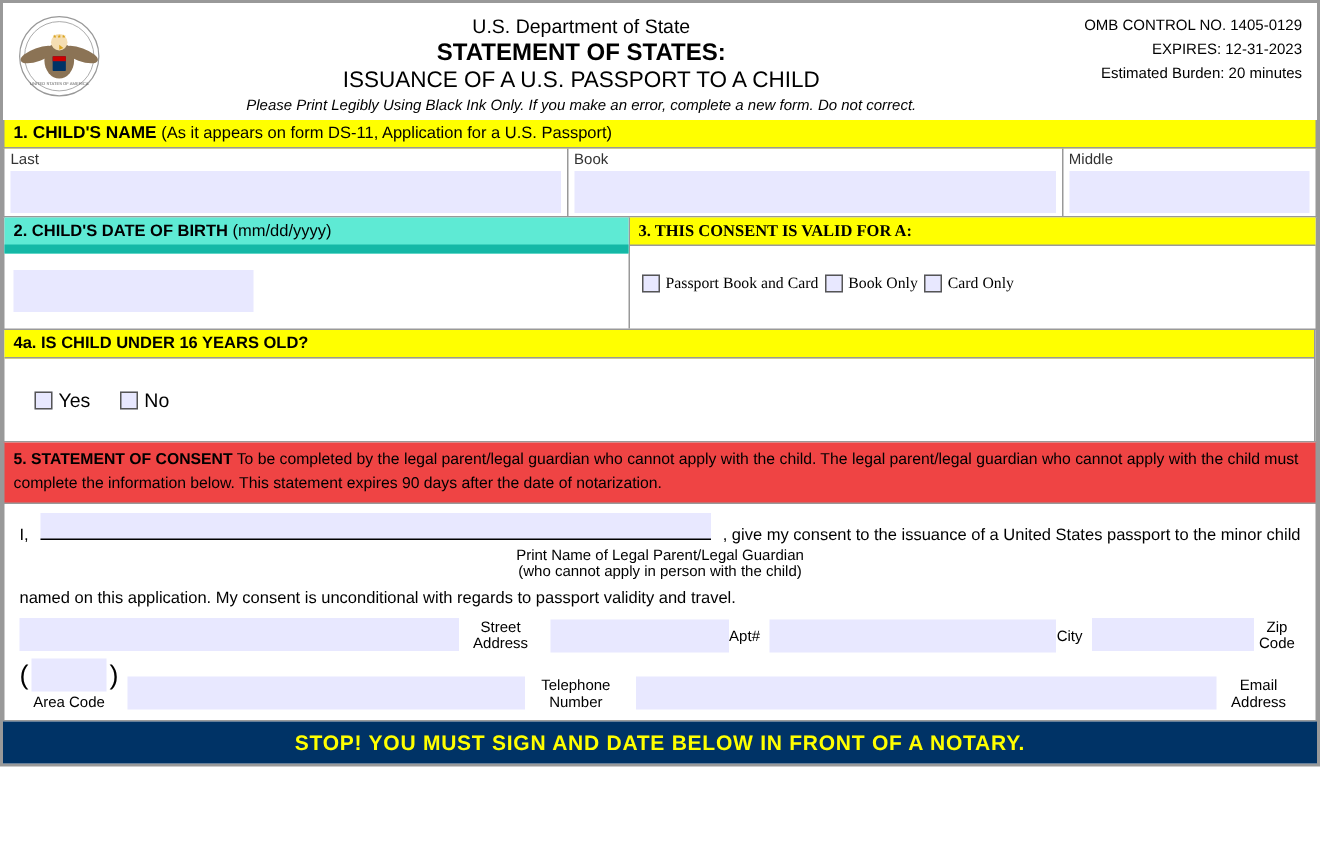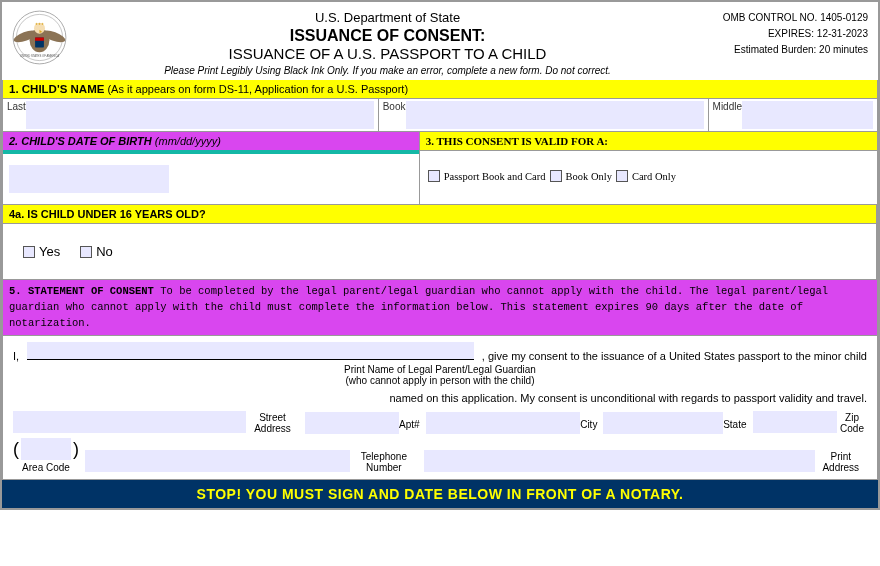--- a/index.html
+++ b/index.html
@@ -72,21 +72,21 @@
       display: flex;
       border-left: 1px solid #999;
       border-right: 1px solid #999;
       border-bottom: 1px solid #999;
     }
     .name-cell {
       flex: 1;
       border-right: 1px solid #999;
       padding: 2px 4px;
       display: flex;
-      flex-direction: row;
+      flex-direction: column;
     }
     .name-cell:last-child {
       border-right: none;
     }
     .name-label {
       font-size: 10px;
       color: #333;
       margin-bottom: 2px;
     }
     .name-input {
@@ -100,25 +100,24 @@
       display: flex;
       border-left: 1px solid #999;
       border-right: 1px solid #999;
       border-bottom: 1px solid #999;
     }
     .dob-section {
       flex: 1;
       border-right: 1px solid #999;
     }
     .dob-header {
-      background: #d946ef;
+      background: #5eead4;
       padding: 3px 6px;
       font-size: 11px;
-      border-bottom: 4px solid #14b8a6;
-      font-style: italic;
+      border-bottom: 6px solid #14b8a6;
     }
     .dob-input-area {
       padding: 4px 6px;
       height: 50px;
       display: flex;
       align-items: center;
     }
     .dob-input {
       height: 28px;
       width: 160px;
@@ -193,27 +192,26 @@
       display: flex;
       align-items: center;
     }
     .row-4b-content {
       height: 55px;
       background: #e8e8ff;
       margin: 4px 6px;
     }
     
     .section-5-header {
-      background: #d946ef;
+      background: #ef4444;
       border: 1px solid #999;
       border-top: none;
       padding: 4px 6px;
       font-size: 10.5px;
       line-height: 1.5;
-      font-family: Liberation Mono, monospace;
     }
     
     .statement-body {
       padding: 6px 10px;
       border-left: 1px solid #999;
       border-right: 1px solid #999;
       border-bottom: 1px solid #999;
     }
     .statement-line-1 {
       display: flex;
@@ -231,21 +229,20 @@
     }
     .print-name-label {
       font-size: 10px;
       text-align: center;
       margin-top: 1px;
       margin-bottom: 6px;
     }
     .consent-text {
       font-size: 11px;
       margin-bottom: 6px;
-      text-align: right;
     }
     
     .address-row {
       display: flex;
       gap: 6px;
       margin-bottom: 2px;
       align-items: flex-end;
     }
     .addr-field {
       display: flex;
@@ -344,21 +341,21 @@
 
       <rect x="42" y="50" width="16" height="18" rx="1" fill="#003366"></rect>
       <rect x="42" y="50" width="16" height="6" fill="#CC0000"></rect>
 
       <text x="50" y="28" text-anchor="middle" font-size="6" fill="#DAA520">★★★</text>
       <text x="50" y="85" text-anchor="middle" font-size="5" fill="#555">UNITED STATES OF AMERICA</text>
     </svg>
 
     <div class="header-center">
       <div class="dept-name">U.S. Department of State</div>
-      <div class="form-title">ISSUANCE OF CONSENT:</div>
+      <div class="form-title">STATEMENT OF STATES:</div>
       <div class="form-subtitle">ISSUANCE OF A U.S. PASSPORT TO A CHILD</div>
       <div class="form-note">Please Print Legibly Using Black Ink Only. If you make an error, complete a new form. Do not correct.</div>
     </div>
 
     <div class="omb-info">
       <div>OMB CONTROL NO. 1405-0129</div>
       <div>EXPIRES: 12-31-2023</div>
       <div>Estimated Burden: 20 minutes</div>
     </div>
   </div>
@@ -454,24 +451,20 @@
         <div class="addr-label">Street Address</div>
       </div>
       <div class="addr-field" style="flex:0.8">
         <input type="text" class="addr-input" style="">
         <div class="addr-label">Apt#</div>
       </div>
       <div class="addr-field" style="flex:1.2">
         <input type="text" class="addr-input" style="">
         <div class="addr-label">City</div>
       </div>
-      <div class="addr-field" style="flex:1">
-        <input type="text" class="addr-input" style="">
-        <div class="addr-label">State</div>
-      </div>
       <div class="addr-field" style="flex:0.8">
         <input type="text" class="addr-input" style="">
         <div class="addr-label">Zip Code</div>
       </div>
     </div>
 
     <div class="phone-row">
       <div class="area-code-wrapper">
         <div class="area-code-box">
           <span class="paren">(</span>
@@ -479,21 +472,21 @@
           <span class="paren">)</span>
         </div>
         <div class="addr-label">Area Code</div>
       </div>
       <div class="addr-field" style="flex:1.5">
         <input type="text" class="phone-input" style="">
         <div class="addr-label">Telephone Number</div>
       </div>
       <div class="addr-field" style="flex:2">
         <input type="text" class="email-input" style="">
-        <div class="addr-label">Print Address</div>
+        <div class="addr-label">Email Address</div>
       </div>
     </div>
   </div>
 
   <div class="bottom-banner">
     <span>STOP! YOU MUST SIGN AND DATE BELOW IN FRONT OF A NOTARY.</span>
   </div>
 
 </div>
 

